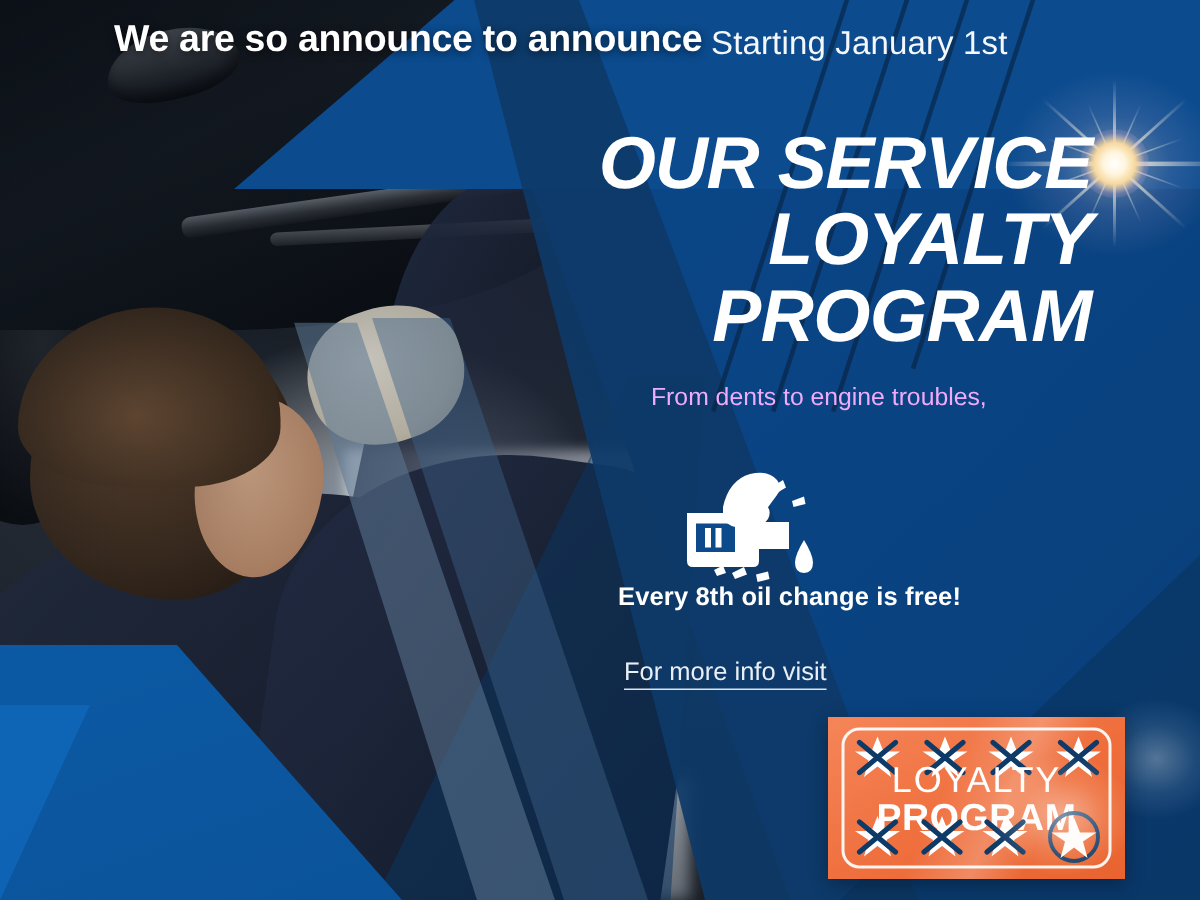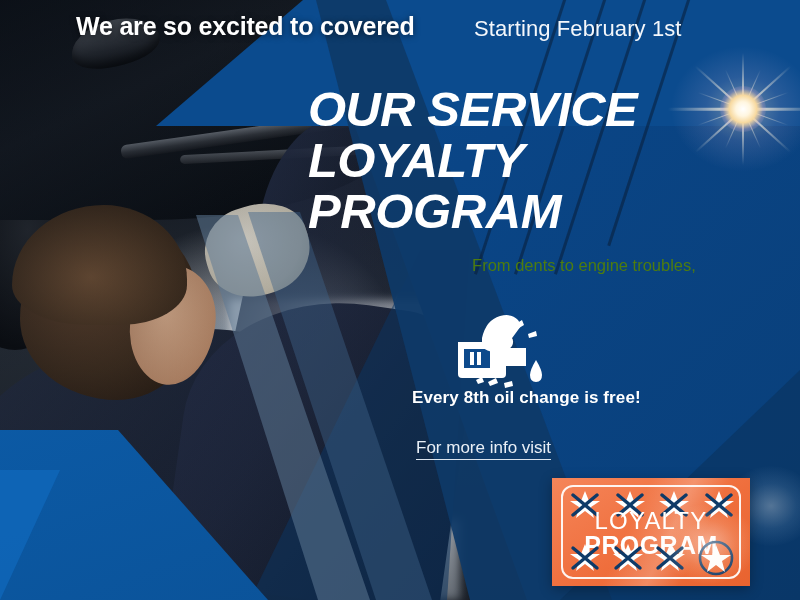--- a/index.html
+++ b/index.html
@@ -231,31 +231,31 @@
     text-shadow:0 1px 6px rgba(0,0,0,.55);
     white-space:nowrap;
   }
   .kicker-right {
     position:absolute; left:474px; top:16px;
     color:#f4f7fb; font-size:22px; font-weight:400; letter-spacing:.1px;
     white-space:nowrap;
   }
   .headline {
     position:absolute; right:72px; top:84px; width:420px;
-    text-align:left;
+    text-align:right;
     color:#ffffff;
     font-weight:800; font-style:italic;
     font-size:49px; line-height:51px;
     letter-spacing:-.8px;
   }
   .headline .l3 { letter-spacing:-.4px; }
   .body-copy {
     position:absolute; right:66px; top:252px; width:300px;
-    text-align:center;
-    color:#4d7c0f; font-size:16.5px; line-height:26px; font-weight:400;
+    text-align:left;
+    color:#f0abfc; font-size:16.5px; line-height:26px; font-weight:400;
   }
   .offer {
     position:absolute; right:68px; top:388px; width:320px;
     color:#ffffff; font-size:17px; font-weight:700; letter-spacing:.1px;
   }
   .moreinfo {
     position:absolute; right:64px; top:438px; width:320px;
     text-align:left;
     color:#e9eff6; font-size:17px; font-weight:400;
   }
@@ -356,22 +356,22 @@
     <div class="ray r3"></div>
       <div class="ray r4"></div>
     <div class="ray r5"></div>
       <div class="ray r6"></div>
     <div class="ray r7"></div>
       <div class="ray r8"></div>
     <div class="flare-core"></div>
   </div>
   <div class="flare-sm"></div>
 
-  <div class="kicker-left">We are so excited to covered</div>
-  <div class="kicker-right">Starting February 1st</div>
+  <div class="kicker-left">We are so announce to announce</div>
+  <div class="kicker-right">Starting January 1st</div>
 
   <div class="headline">
     <div class="l1">OUR SERVICE</div>
     <div class="l2">LOYALTY</div>
     <div class="l3">PROGRAM</div>
   </div>
 
   <div class="body-copy">
     <div>From dents to engine troubles,</div>
   </div>

